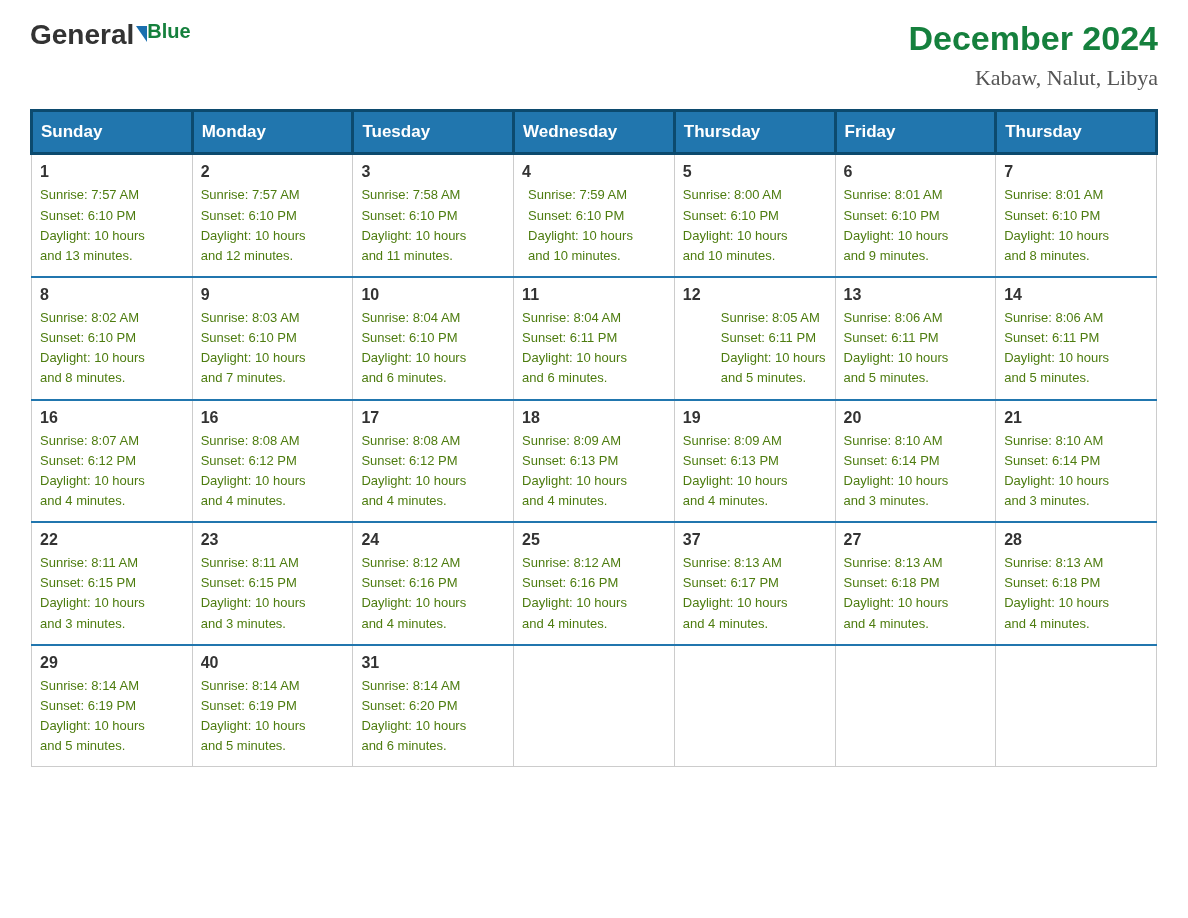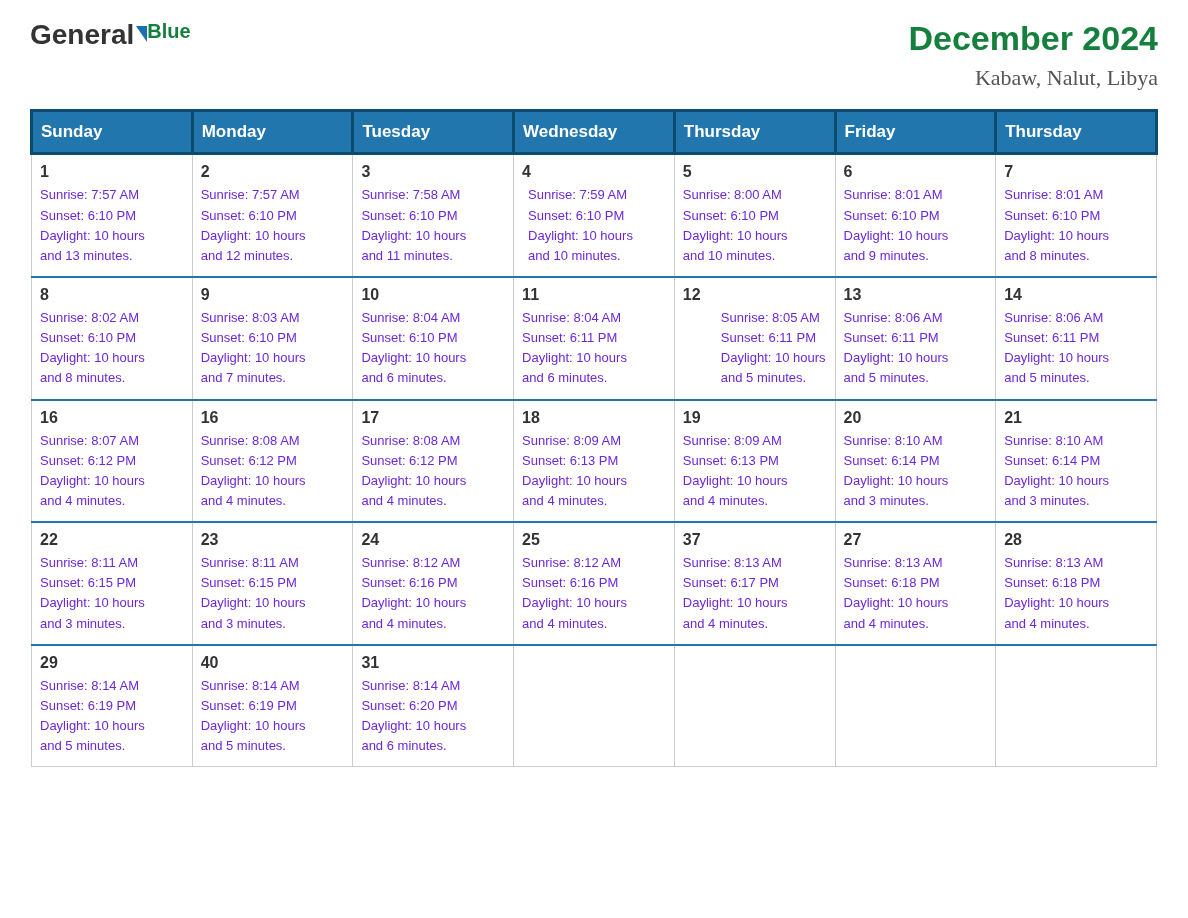--- a/index.html
+++ b/index.html
@@ -71,21 +71,21 @@
     }
     .day-number {
       font-size: 16px;
       font-weight: bold;
       margin-bottom: 4px;
       display: block;
     }
     .day-info {
       font-size: 13px;
       line-height: 1.55;
-      color: #6d28d9;
+      color: #4d7c0f;
     }
     tbody tr td.empty {
       border-top: 2px solid #2176ae;
     }
   </style>
 </head>
 <body>
 
 <div class="header">
   <div class="logo">

